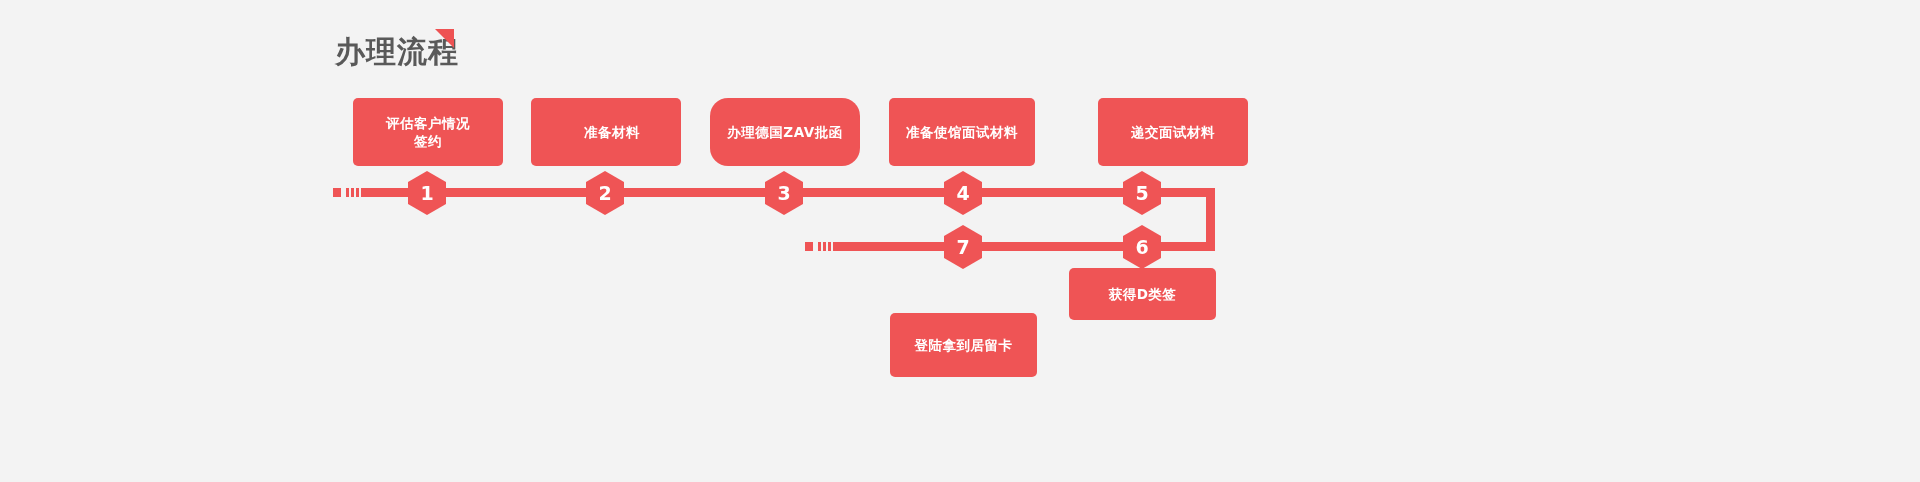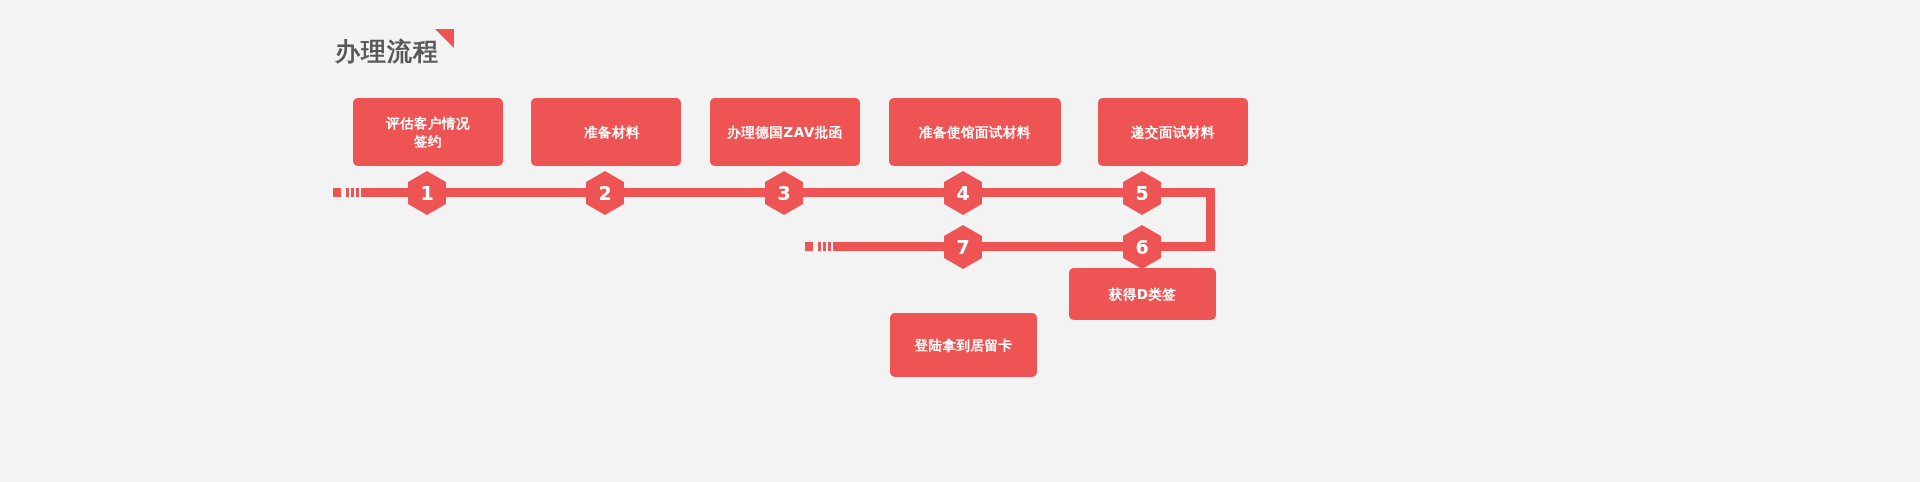--- a/index.html
+++ b/index.html
@@ -22,21 +22,21 @@
   }
 
   
   .title-wrap {
     position: absolute;
     left: 335px;
     top: 32px;
     height: 40px;
   }
   .title-text {
-    font-size: 25px;
+    font-size: 30px;
     font-weight: bold;
     color: #595959;
     letter-spacing: 1px;
     line-height: 40px;
     white-space: nowrap;
   }
   .title-tri {
     position: absolute;
     left: 100px;
     top: -3px;
@@ -109,27 +109,27 @@
       <span>签约</span>
     </div>
   </div>
 
   <div class="step-box" style="left:531px; top:98px; width:150px; height:68px;padding-left:18px;">
     <div>
       <span>准备材料</span>
     </div>
   </div>
 
-  <div class="step-box" style="left:710px; top:98px; width:150px; height:68px;">
+  <div class="step-box" style="left:710px; top:98px; width:150px; height:68px;border-radius:18px;">
     <div>
       <span>办理德国ZAV批函</span>
     </div>
   </div>
 
-  <div class="step-box" style="left:889px; top:98px; width:172px; height:68px;">
+  <div class="step-box" style="left:889px; top:98px; width:146px; height:68px;">
     <div>
       <span>准备使馆面试材料</span>
     </div>
   </div>
 
   <div class="step-box" style="left:1068px; top:98px; width:150px; height:68px;margin-left:30px;">
     <div>
       <span>递交面试材料</span>
     </div>
   </div>

